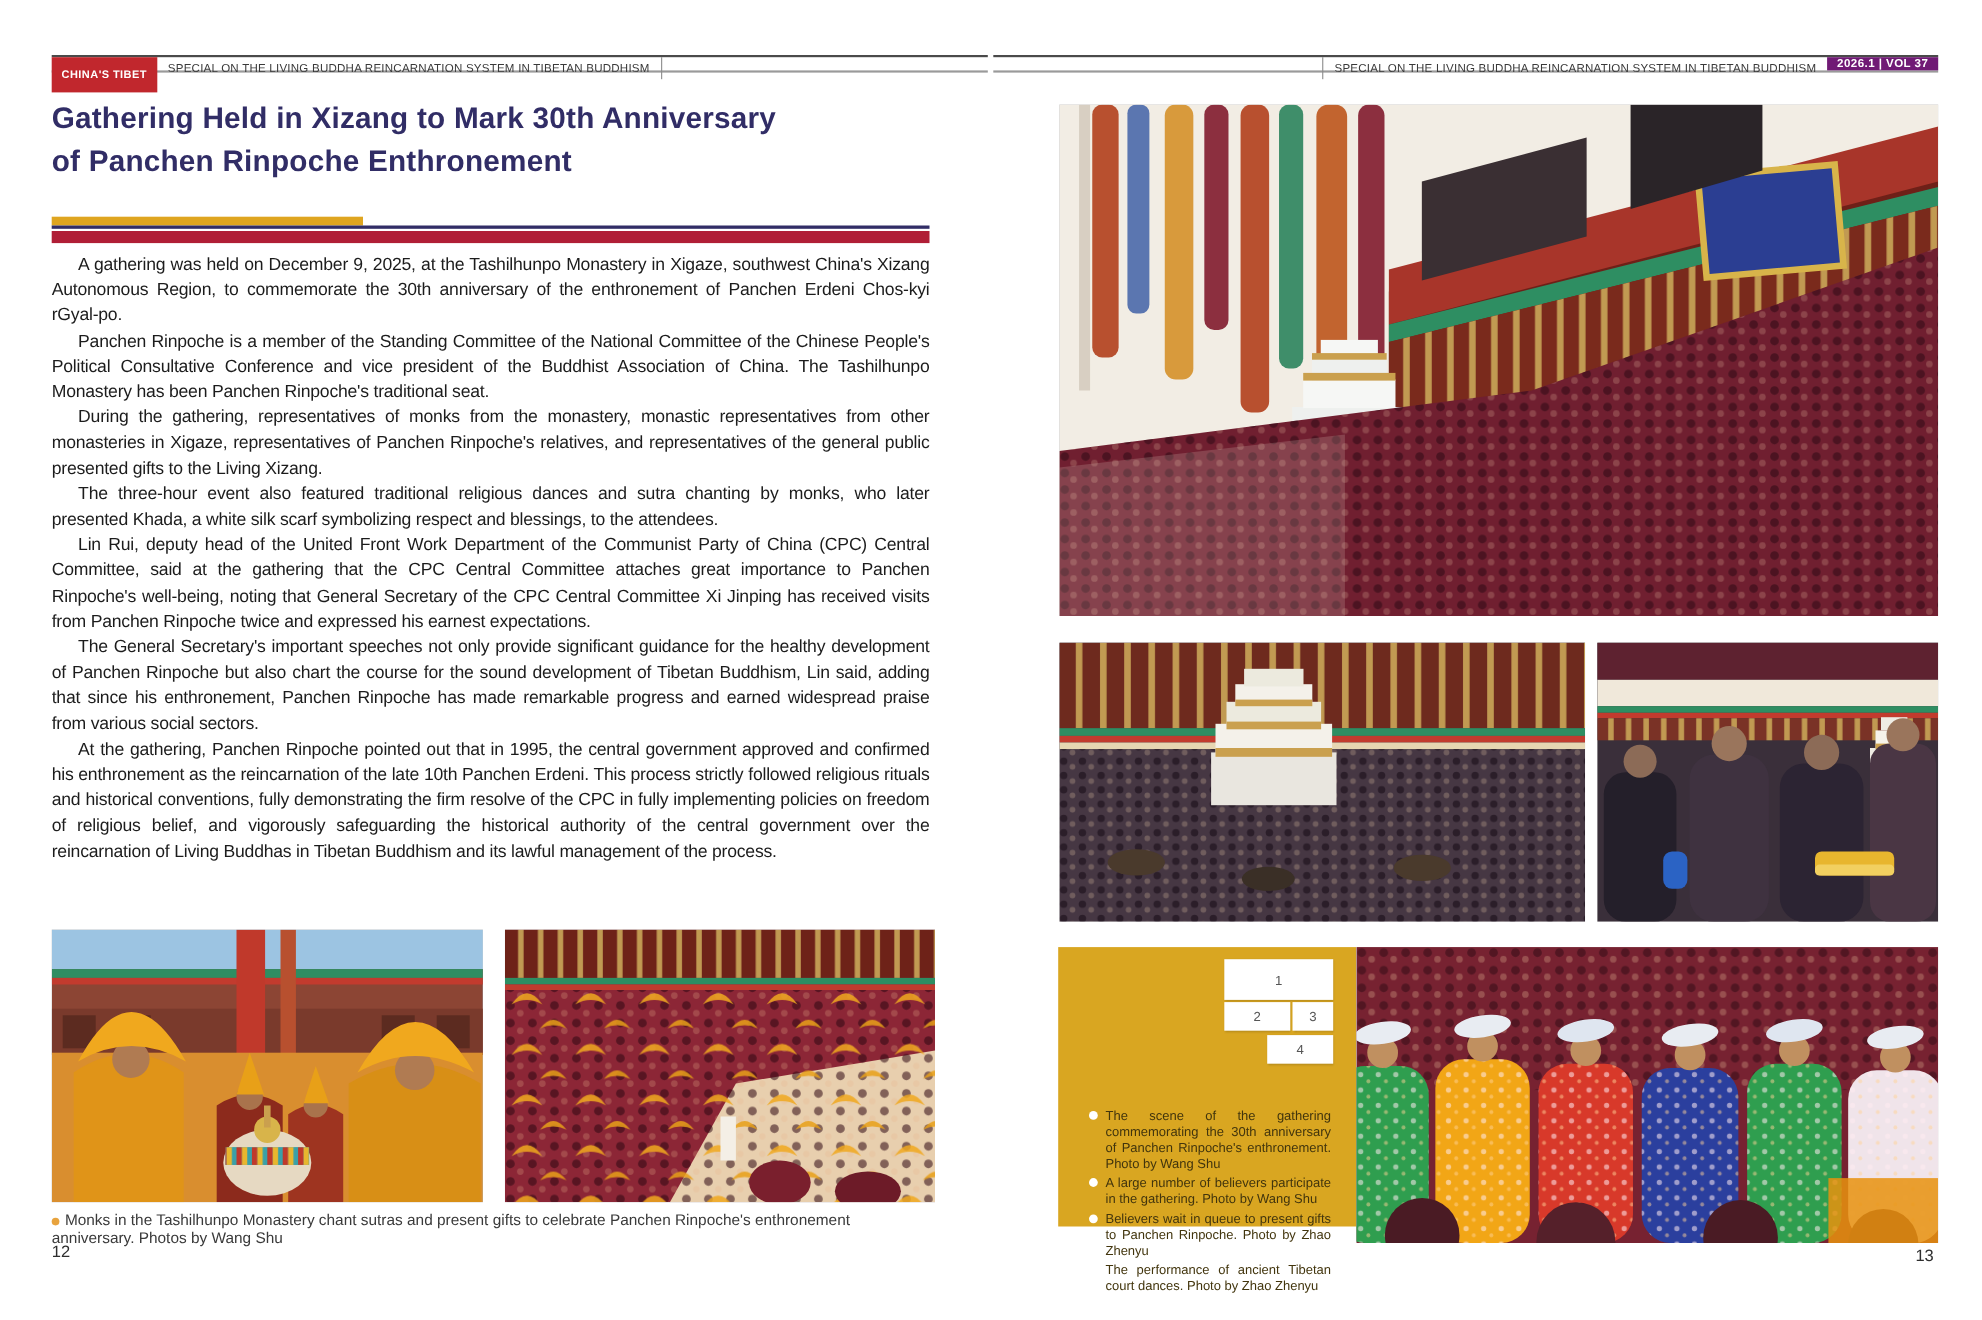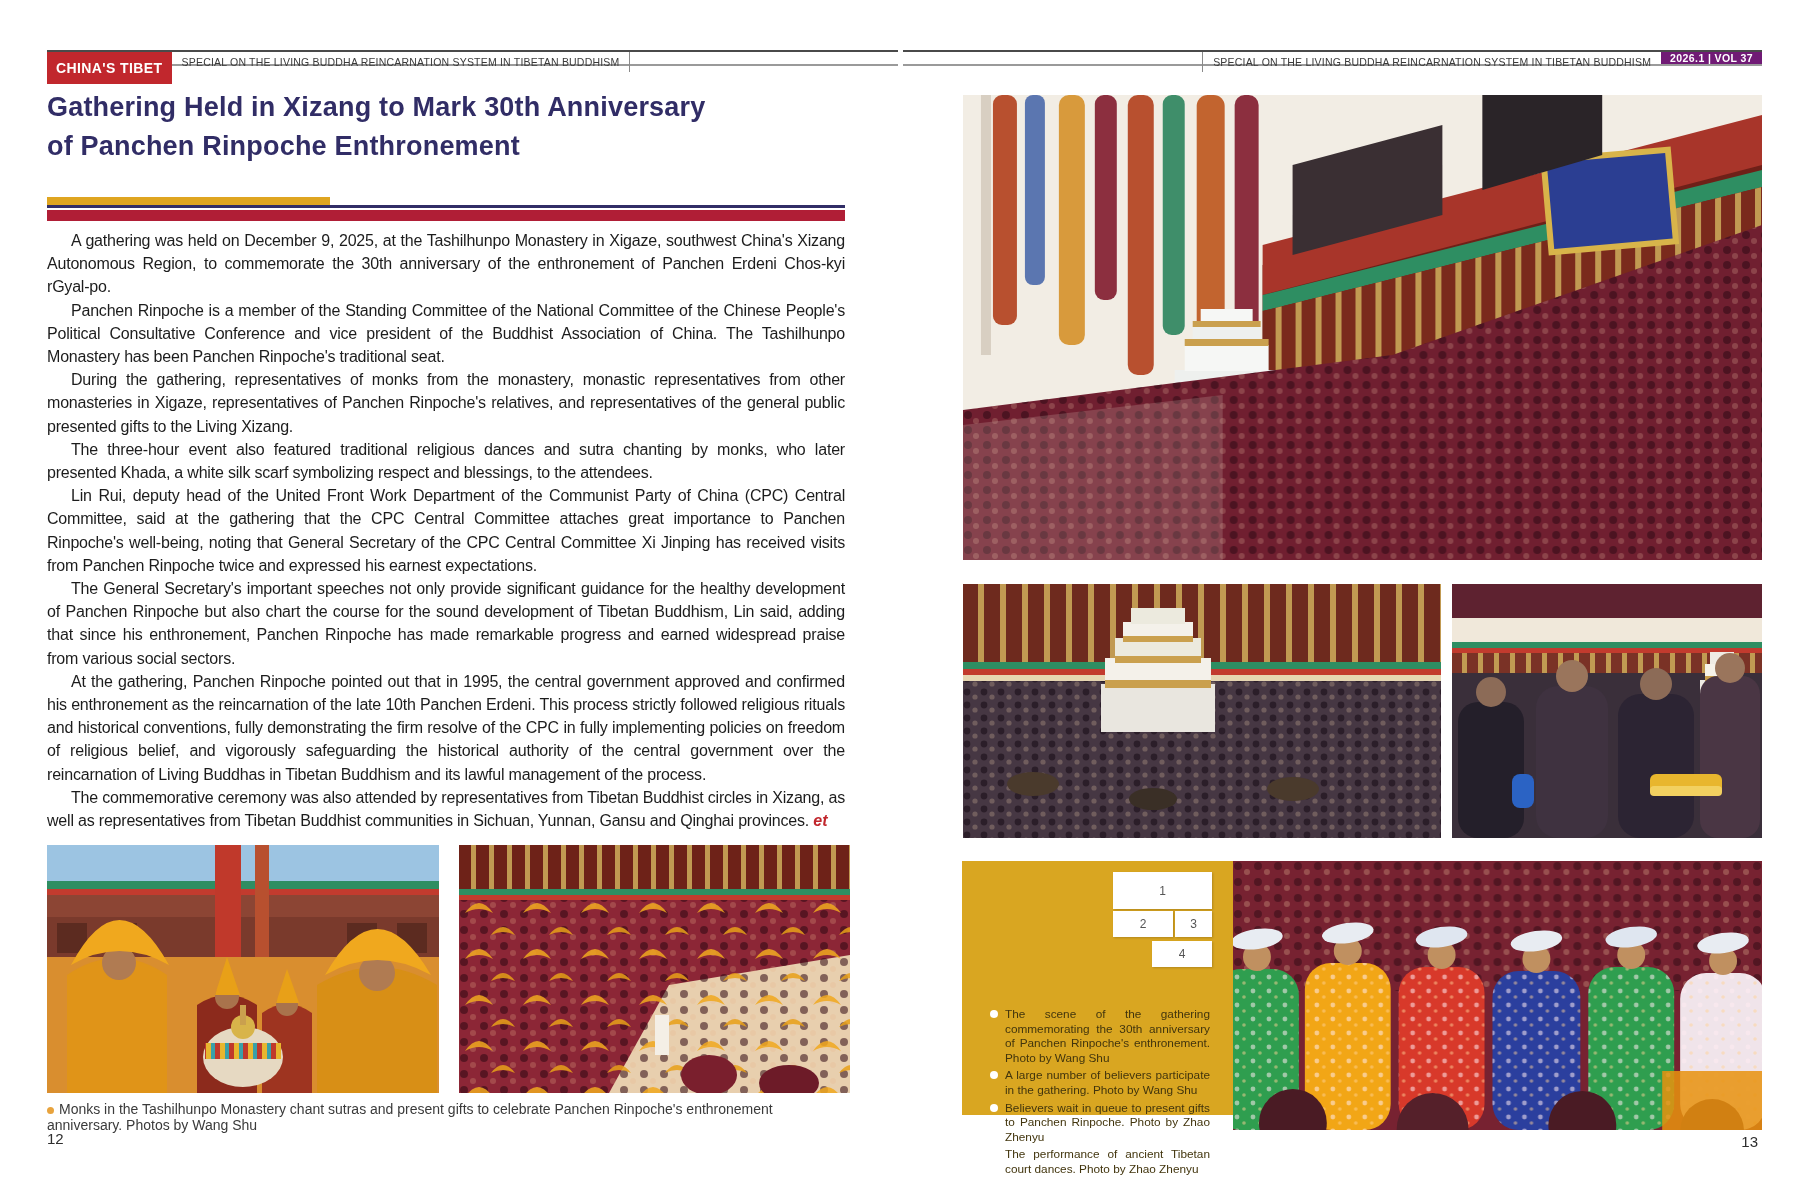--- a/index.html
+++ b/index.html
@@ -3,21 +3,21 @@
 <meta charset="utf-8">
 <style>
   html,body{margin:0;padding:0;background:#e8e8e8;}
   .spread{position:relative;width:1802px;height:1200px;background:#ffffff;margin:0 auto;
           font-family:"Liberation Sans",sans-serif;overflow:hidden;}
   
   .hband{position:absolute;top:50px;height:16px;border-top:2px solid #4a4a4a;
          border-bottom:2px solid #9a9a9a;display:flex;align-items:stretch;box-sizing:border-box;}
   .hband.left{left:47px;width:851px;}
   .hband.right{left:903px;width:859px;justify-content:flex-end;}
-  .brand-badge{background:#C1272D;color:#fff;font-size:14px;font-weight:bold;
+  .brand-badge{background:#C1272D;color:#fff;font-size:10px;font-weight:bold;
                letter-spacing:.4px;display:flex;align-items:center;padding:16px 9px;white-space:nowrap;}
   .issue-badge{background:#701a75;color:#fff;font-size:10.5px;font-weight:bold;
                letter-spacing:.4px;display:flex;align-items:center;padding:0 9px;white-space:nowrap;}
   .hsection{font-size:10.5px;color:#3a3a3a;letter-spacing:.2px;display:flex;align-items:center;
             padding:10px 10px;white-space:nowrap;}
   .hband.left .hsection{border-right:1.5px solid #8a8a8a;}
   .hband.right .hsection{border-left:1.5px solid #8a8a8a;}
   
   .title{position:absolute;left:47px;top:88px;width:798px;color:#312d66;
          font-size:27px;font-weight:600;line-height:39px;letter-spacing:.2px;}
@@ -81,21 +81,20 @@
   <div class="rule-red"></div>
 
   <div class="body-copy">
     <p>A gathering was held on December 9, 2025, at the Tashilhunpo Monastery in Xigaze, southwest China's Xizang Autonomous Region, to commemorate the 30th anniversary of the enthronement of Panchen Erdeni Chos-kyi rGyal-po.</p>
     <p>Panchen Rinpoche is a member of the Standing Committee of the National Committee of the Chinese People's Political Consultative Conference and vice president of the Buddhist Association of China. The Tashilhunpo Monastery has been Panchen Rinpoche's traditional seat.</p>
     <p>During the gathering, representatives of monks from the monastery, monastic representatives from other monasteries in Xigaze, representatives of Panchen Rinpoche's relatives, and representatives of the general public presented gifts to the Living Xizang.</p>
     <p>The three-hour event also featured traditional religious dances and sutra chanting by monks, who later presented Khada, a white silk scarf symbolizing respect and blessings, to the attendees.</p>
     <p>Lin Rui, deputy head of the United Front Work Department of the Communist Party of China (CPC) Central Committee, said at the gathering that the CPC Central Committee attaches great importance to Panchen Rinpoche's well-being, noting that General Secretary of the CPC Central Committee Xi Jinping has received visits from Panchen Rinpoche twice and expressed his earnest expectations.</p>
     <p>The General Secretary's important speeches not only provide significant guidance for the healthy development of Panchen Rinpoche but also chart the course for the sound development of Tibetan Buddhism, Lin said, adding that since his enthronement, Panchen Rinpoche has made remarkable progress and earned widespread praise from various social sectors.</p>
     <p>At the gathering, Panchen Rinpoche pointed out that in 1995, the central government approved and confirmed his enthronement as the reincarnation of the late 10th Panchen Erdeni. This process strictly followed religious rituals and historical conventions, fully demonstrating the firm resolve of the CPC in fully implementing policies on freedom of religious belief, and vigorously safeguarding the historical authority of the central government over the reincarnation of Living Buddhas in Tibetan Buddhism and its lawful management of the process.</p>
-    <p><span>The commemorative ceremony was also attended by representatives from Tibetan Buddhist circles in Xizang, as well as representatives from Tibetan Buddhist communities in Sichuan, Yunnan, Gansu and Qinghai provinces.</span> <span class="endmark">et</span></p>
   </div>
 
   <div class="photo" style="left:47px;top:845px;width:392px;height:248px;">
     <svg viewBox="0 0 392 248" preserveAspectRatio="none">
       <rect width="392" height="248" fill="#9cc4e2"></rect>
       <rect x="0" y="36" width="392" height="78" fill="#8c4534"></rect>
       <rect x="0" y="36" width="392" height="8" fill="#2e8e62"></rect>
       <rect x="0" y="44" width="392" height="6" fill="#c23b2e"></rect>
       <rect x="0" y="72" width="392" height="42" fill="#7a3a2c"></rect>
       <g fill="#5c2b20">

